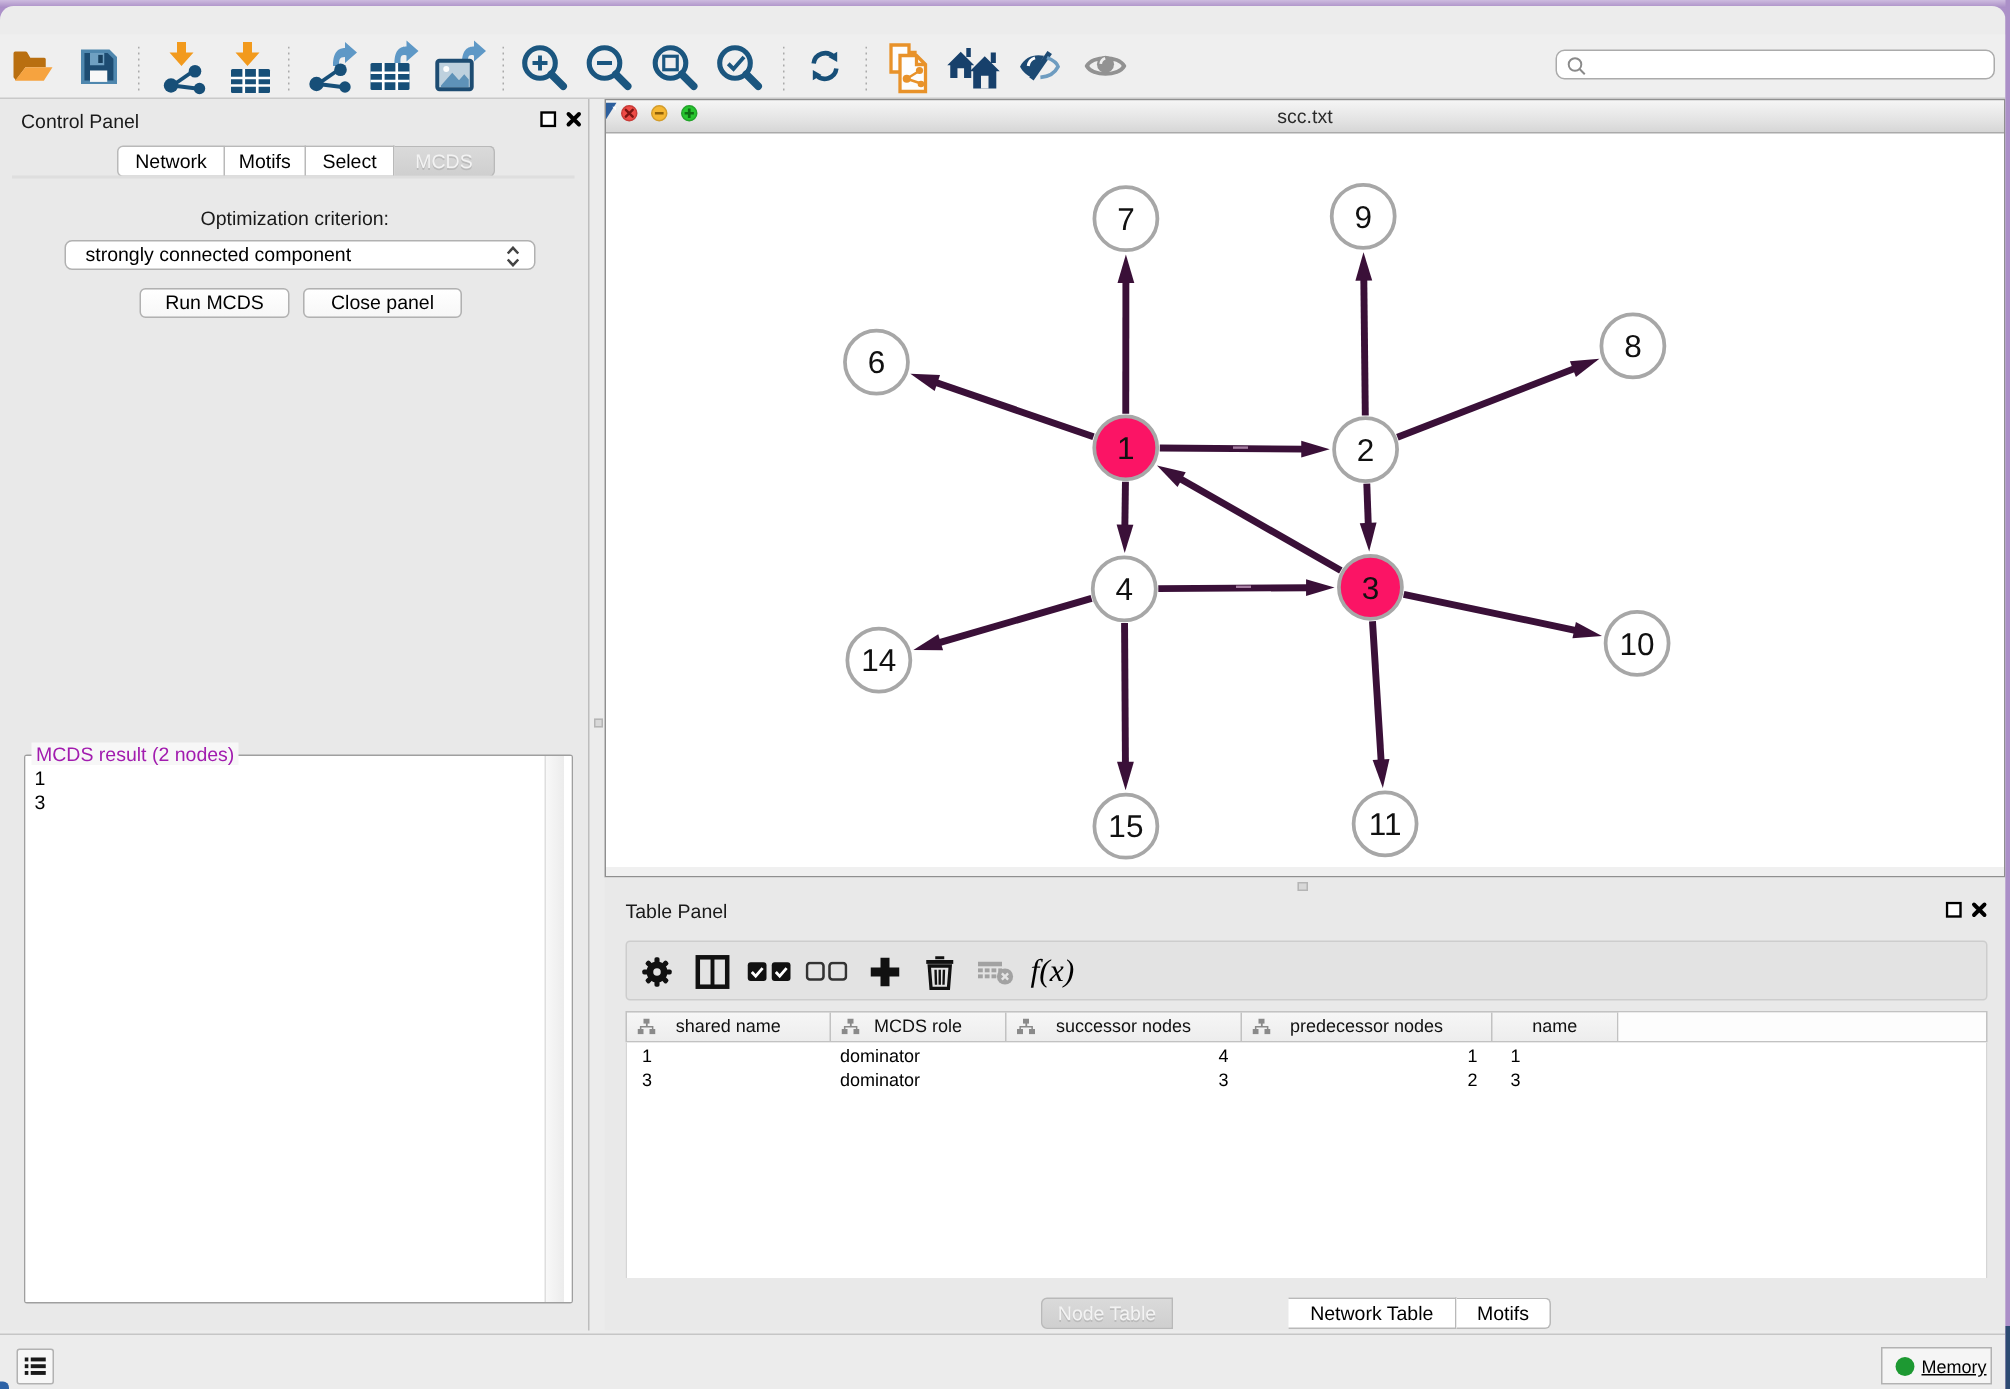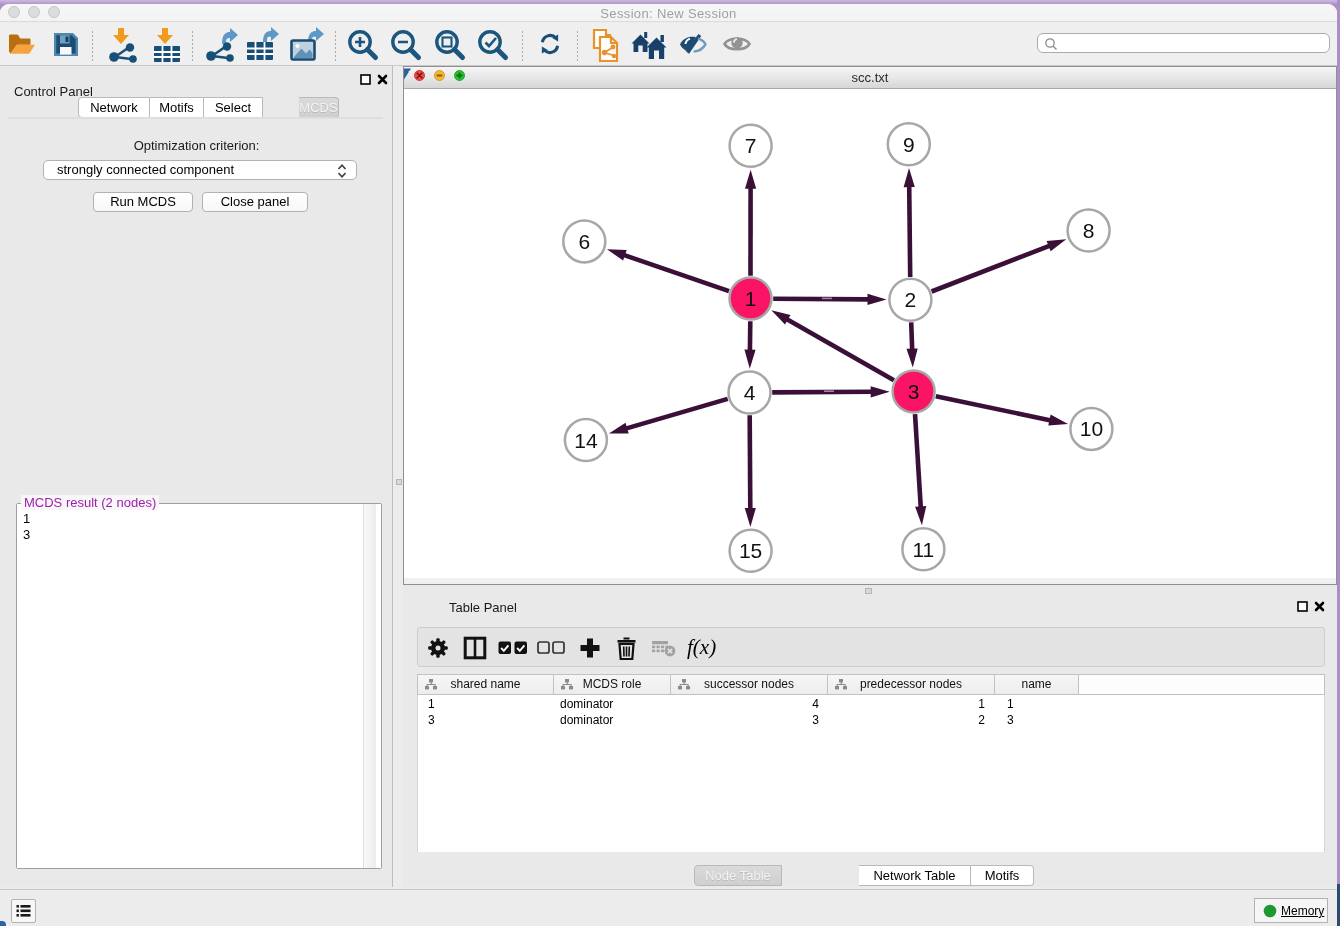--- a/index.html
+++ b/index.html
@@ -50,26 +50,20 @@
   #statusbar { left:0; top:885px; width:1337px; height:39px; background:#ececec; border-top:1px solid #c6c6c6; }
   #memband { left:1254px; top:8px; width:74px; height:25px; border:1px solid #b2b2b2; background:#f5f5f5; }
   #listbtn { left:11px; top:9px; width:25px; height:24px; border:1px solid #b2b2b2; background:#f7f7f7; border-radius:2px; }
   svg text { font-family:"Liberation Sans", sans-serif; }
 </style>
 </head>
 <body>
 <div class="abs" id="desktop-top"></div>
 <div class="abs" id="appwin">
 
-  <div class="abs" id="titlebar">
-    <div class="abs tl" style="left:8px;"></div>
-    <div class="abs tl" style="left:28px;"></div>
-    <div class="abs tl" style="left:48px;"></div>
-    <div class="abs" id="wt">Session: New Session</div>
-  </div>
 
   <div class="abs" id="toolbar">
 
     <svg class="abs" style="left:4px;top:6px;" width="36" height="32" viewBox="0 0 36 32">
       <path d="M6.5 24.5 L5 22.5 L5 6.6 Q5 5.4 6.2 5.4 L13 5.4 Q13.8 5.4 14.2 6 L16.2 9.5 L25.5 9.5 Q26.5 9.5 26.5 10.5 L26.5 15.8 L13 15.8 z" fill="#b96f10"></path>
       <path d="M6 24.8 L13 15.8 L31 15.8 L25.2 24.8 z" fill="#f6a33f"></path>
     </svg>
 
     <svg class="abs" style="left:53px;top:9px;" width="26" height="25" viewBox="0 0 26 25">
       <path d="M1 1 h19 l5 5 v18 H1 z" fill="#4f87ae"></path>
@@ -209,32 +203,32 @@
     </svg>
     <div class="abs" id="searchbox">
       <svg class="abs" style="left:6px;top:3px;" width="14" height="14" viewBox="0 0 14 14">
           <circle cx="6" cy="6" r="4.2" fill="none" stroke="#8a8a8a" stroke-width="1.3"></circle>
           <line x1="9.2" y1="9.2" x2="12.5" y2="12.5" stroke="#8a8a8a" stroke-width="1.3"></line>
         </svg>
     </div>
   </div>
 
   <div class="abs" id="cpanel">
-    <div class="abs phead" style="left:14px;top:7px;margin-top:11px;">Control Panel</div>
+    <div class="abs phead" style="left:14px;top:7px;">Control Panel</div>
     <svg class="abs" style="left:360px;top:8px;" width="11" height="11" viewBox="0 0 11 11">
         <rect x="1" y="1" width="9" height="9" fill="#fff" stroke="#000" stroke-width="1.6"></rect>
       </svg>
     <svg class="abs" style="left:377px;top:8px;" width="11" height="11" viewBox="0 0 11 11">
         <path d="M2 2 L9 9 M9 2 L2 9" stroke="#000" stroke-width="2.6" stroke-linecap="round"></path>
       </svg>
     <div class="tabrow" style="left:78px;top:31px;">
       <div class="tab first" style="width:72px;">Network</div>
         <div class="tab" style="width:54px;">Motifs</div>
         <div class="tab" style="width:59px;">Select</div>
-        <div class="tab last sel" style="width:40px;margin-left:36px;">MCDS</div>
+        <div class="tab last sel" style="width:67px;">MCDS</div>
     </div>
     <div class="abs" style="left:8px;top:51px;width:375px;height:2px;background:#dedede;"></div>
     <div class="abs" id="optlabel">Optimization criterion:</div>
     <div class="abs" id="dropdown">strongly connected component
       <svg class="abs" style="right:9px;top:3px;" width="10" height="14" viewBox="0 0 10 14">
           <path d="M1.5 5 L5 1.2 L8.5 5" fill="none" stroke="#444" stroke-width="1.7"></path>
           <path d="M1.5 9 L5 12.8 L8.5 9" fill="none" stroke="#444" stroke-width="1.7"></path>
         </svg>
     </div>
     <div class="abs btn" style="left:93px;top:126px;width:100px;">Run MCDS</div>
@@ -334,21 +328,21 @@
         <text x="346.6" y="469.3">15</text>
         <text x="519.4" y="467.7">11</text>
       </g>
     </svg>
   </div>
 
   <div class="abs" style="left:396px;top:475px;width:6px;height:6px;background:#d8d8d8;border:1px solid #b5b5b5;z-index:6;"></div>
   <div class="abs" style="left:865px;top:584px;width:7px;height:6px;background:#d8d8d8;border:1px solid #b5b5b5;z-index:6;"></div>
 
   <div class="abs" id="tpanel">
-    <div class="abs phead" style="left:14px;top:15px;margin-left:32px;">Table Panel</div>
+    <div class="abs phead" style="left:14px;top:15px;">Table Panel</div>
     <svg class="abs" style="left:894px;top:16px;" width="11" height="11" viewBox="0 0 11 11">
         <rect x="1" y="1" width="9" height="9" fill="#fff" stroke="#000" stroke-width="1.6"></rect>
       </svg>
     <svg class="abs" style="left:911px;top:16px;" width="11" height="11" viewBox="0 0 11 11">
         <path d="M2 2 L9 9 M9 2 L2 9" stroke="#000" stroke-width="2.6" stroke-linecap="round"></path>
       </svg>
     <div class="abs" id="ttoolbar">
 
       <svg class="abs" style="left:9px;top:9px;" width="22" height="22" viewBox="0 0 22 22">
         <g fill="#111">

